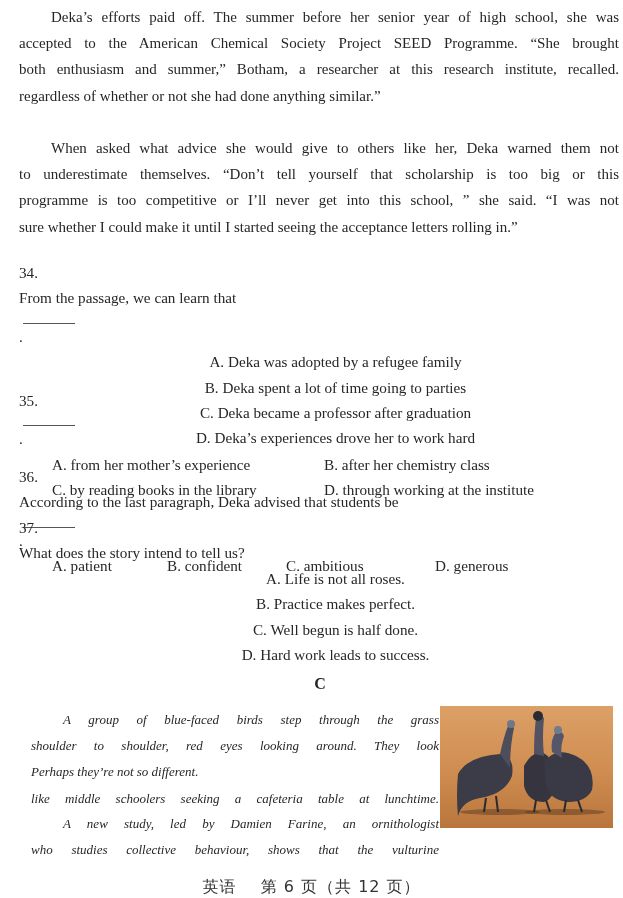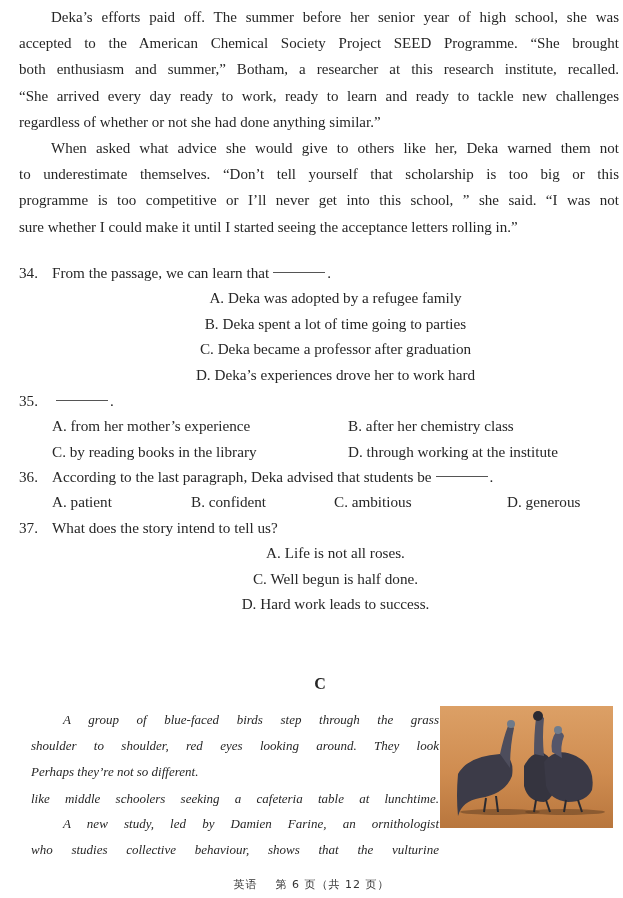--- a/index.html
+++ b/index.html
@@ -10,24 +10,24 @@
     }
     .page { position: absolute; left: 0; top: 0; width: 623px; height: 898px; }
     .para {
       position: absolute; left: 19px; width: 600px;
       font-size: 15px; line-height: 26.2px; text-align: justify;
       text-align-last: left; margin: 0;
     }
     .para .line { display: block; text-align: justify; text-align-last: justify; white-space: nowrap; }
     .para .line.last { text-align-last: left; }
     .q-block { position: absolute; left: 19px; width: 600px; font-size: 15.2px; line-height: 25.4px; }
-    .q-stem { display: flex; white-space: nowrap; }
+    .q-stem { display: flex; white-space: nowrap; flex-direction: column; }
     .q-num { width: 33px; flex: none; }
     .opt { padding-left: 33px; white-space: nowrap; text-align: center; }
-    .opt-row { padding-left: 33px; display: flex; white-space: nowrap; gap: 24px; }
+    .opt-row { padding-left: 33px; display: flex; white-space: nowrap; }
     .col2 > span:nth-child(1) { width: 272px; flex: none; }
     .col4 > span:nth-child(1) { width: 115px; flex: none; }
     .col4 > span:nth-child(2) { width: 119px; flex: none; }
     .col4 > span:nth-child(3) { width: 149px; flex: none; }
     .blank { display: inline-block; width: 52px; border-bottom: 1px solid #555; height: 12px; margin: 0 2px 0 4px; vertical-align: baseline; }
     .section-title {
       position: absolute; left: 0; width: 640px; top: 674px; text-align: center;
       font-weight: bold; font-size: 16px; line-height: 20px;
     }
     .c-para {
@@ -36,34 +36,33 @@
     }
     .c-para .line { display: block; text-align: justify; text-align-last: justify; white-space: nowrap; }
     .c-para .line.last { text-align-last: left; }
     .c-para .line.first { text-indent: 32px; }
     .photo {
       position: absolute; left: 440px; top: 706px; width: 173px; height: 122px;
       overflow: hidden;
     }
     .footer {
       position: absolute; left: 0; width: 623px; top: 877px; text-align: center;
-      font-family: "DejaVu Sans", sans-serif; font-size: 11px; color: #333;
+      font-family: "DejaVu Sans", sans-serif; font-size: 16px; color: #333;
       letter-spacing: 1px;
     }
   </style>
 </head>
 <body>
 
 <div class="page">
 
   <p class="para" style="top:4px">
     <span class="line" style="text-indent:32px">Deka’s efforts paid off. The summer before her senior year of high school, she was</span>
     <span class="line">accepted to the American Chemical Society Project SEED Programme. “She brought</span>
     <span class="line">both enthusiasm and summer,” Botham, a researcher at this research institute, recalled.</span>
-    <span class="line">“She arrived every day ready to work, ready to learn and ready to tackle new challenges</span>
     <span class="line last">regardless of whether or not she had done anything similar.”</span>
   </p>
 
   <p class="para" style="top:135px">
     <span class="line" style="text-indent:32px">When asked what advice she would give to others like her, Deka warned them not</span>
     <span class="line">to underestimate themselves. “Don’t tell yourself that scholarship is too big or this</span>
     <span class="line">programme is too competitive or I’ll never get into this school, ” she said. “I was not</span>
     <span class="line last">sure whether I could make it until I started seeing the acceptance letters rolling in.”</span>
   </p>
 
@@ -110,20 +109,21 @@
       <span>D. generous</span>
     </div>
   </div>
 
   <div class="q-block" style="top:515px">
     <div class="q-stem">
       <span class="q-num">37.</span>
       <span>What does the story intend to tell us?</span>
     </div>
     <div class="opt">A. Life is not all roses.</div>
+    <div class="opt">B. Practice makes perfect.</div>
     <div class="opt">C. Well begun is half done.</div>
     <div class="opt">D. Hard work leads to success.</div>
   </div>
 
   <div class="section-title">C</div>
 
   <p class="c-para" style="top:695px">
     <span class="line first">A group of blue-faced birds step through the grass</span>
     <span class="line">shoulder to shoulder, red eyes looking around. They look</span>
     <span class="line last">Perhaps they’re not so different.</span>

